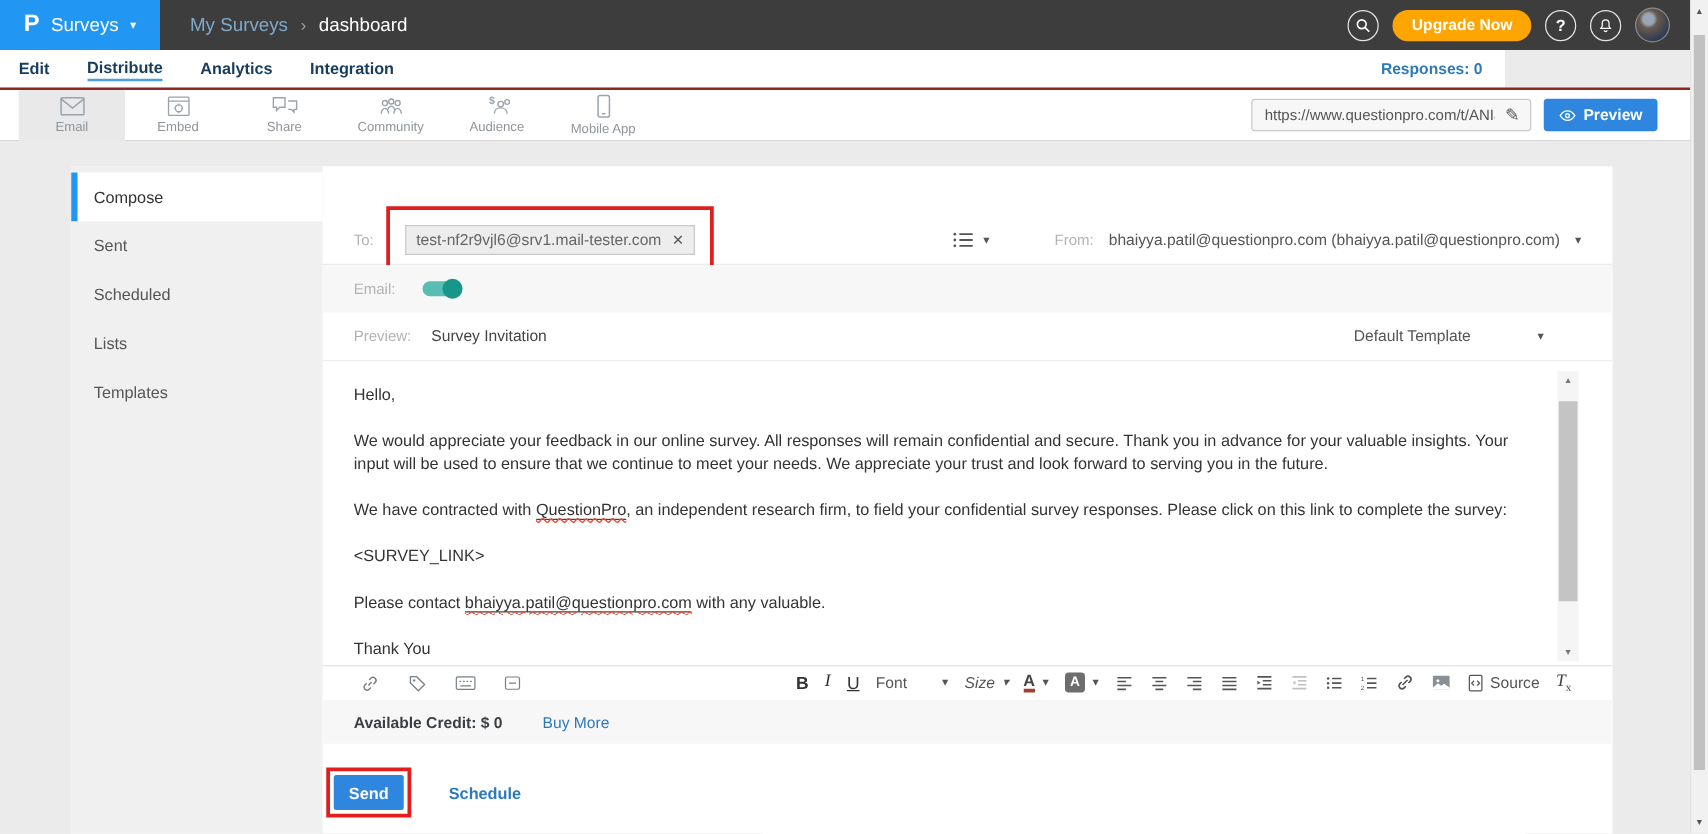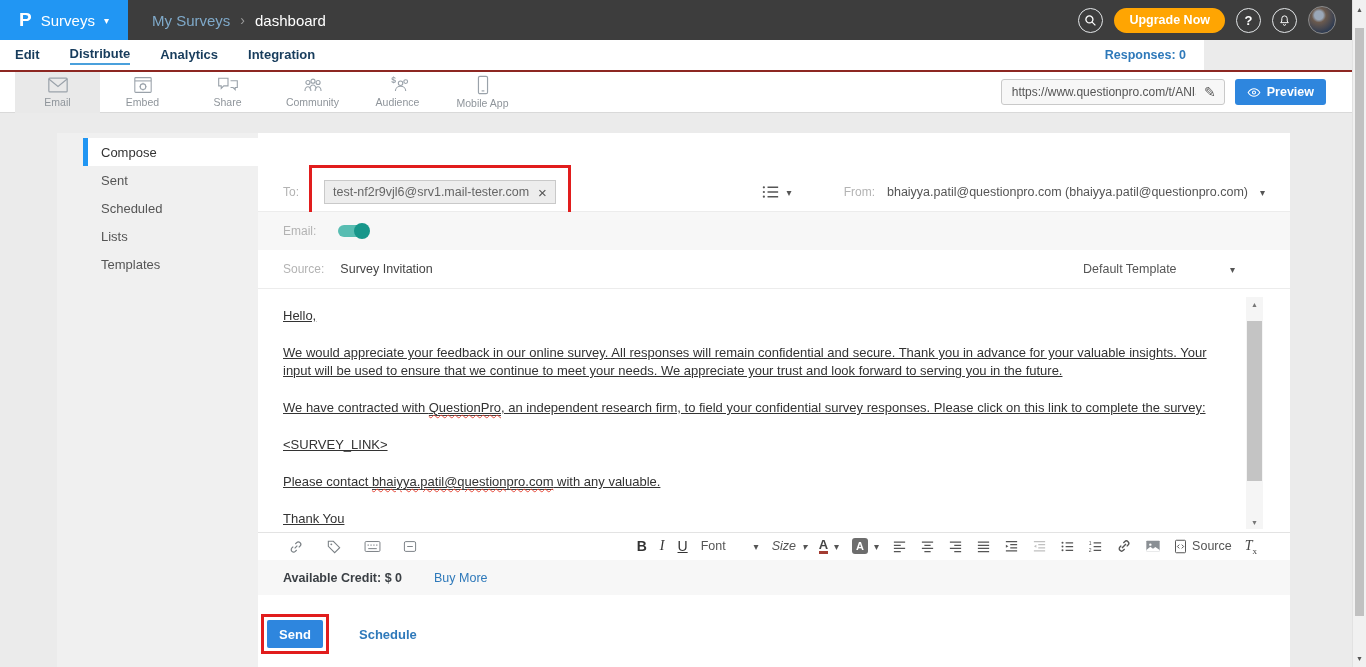--- a/index.html
+++ b/index.html
@@ -37,21 +37,21 @@
   .channel .lbl{color:#8f959b;}
   .url-wrap{margin-left:auto;display:flex;align-items:center;gap:10px;margin-right:26px;}
   .url-field{width:224px;height:26px;background:#f7f7f7;border:1px solid #c9c9c9;border-radius:3px;display:flex;align-items:center;padding:0 8px;box-sizing:border-box;gap:6px;}
   .url-field input{border:none;background:transparent;outline:none;flex:1;font-size:12px;color:#555;font-family:"Liberation Sans",sans-serif;}
   .pencil{color:#555;font-size:14px;cursor:pointer;}
   .preview-btn{height:26px;padding:0 12px;background:#2e86de;border-radius:3px;color:#fff;font-size:12.5px;font-weight:bold;display:flex;align-items:center;gap:6px;cursor:pointer;}
 
   
   .card{position:absolute;left:57px;top:133px;width:1233px;height:534px;background:#fff;}
   .side{position:absolute;left:0;top:0;width:201px;height:100%;background:#f0f0f0;padding-top:5px;box-sizing:border-box;}
-  .side-item{height:28px;display:flex;align-items:center;padding-left:18px;font-size:13px;color:#555;cursor:pointer;margin-left:26px;}
+  .side-item{height:39px;display:flex;align-items:center;padding-left:18px;font-size:13px;color:#555;cursor:pointer;}
   .side-item.active{background:#fff;border-left:5px solid #2196f3;padding-left:13px;color:#333;}
   .content{position:absolute;left:201px;top:0;right:0;height:100%;}
 
   .muted{color:#b3b3b3;font-size:12px;}
   .row-to{position:absolute;top:40px;left:0;right:0;height:39px;border-bottom:1px solid #ececec;display:flex;align-items:center;padding:0 25px;box-sizing:border-box;}
   .chip-annot{border:3px solid #e11d1d;padding:12px;margin-left:10px;}
   .chip{background:#ededed;border:1px solid #c9c9c9;height:24px;display:flex;align-items:center;gap:9px;padding:0 8px;font-size:12.5px;color:#666;box-sizing:border-box;cursor:default;}
   .chip .x{color:#555;font-size:15px;cursor:pointer;line-height:1;}
   .listsel{display:flex;align-items:center;gap:8px;color:#555;cursor:pointer;margin-right:52px;}
   .from-group{display:flex;align-items:center;gap:12px;}
@@ -60,21 +60,21 @@
 
   .row-email{position:absolute;top:79px;left:0;right:0;height:38px;background:#f7f7f7;display:flex;align-items:center;padding:0 25px;box-sizing:border-box;}
   .toggle{position:relative;width:30px;height:12px;border-radius:6px;background:#58bdb2;margin-left:22px;cursor:pointer;}
   .toggle .knob{position:absolute;right:-2px;top:-2px;width:16px;height:16px;border-radius:50%;background:#17968a;}
 
   .row-subject{position:absolute;top:117px;left:0;right:0;height:39px;border-bottom:1px solid #ececec;display:flex;align-items:center;padding:0 25px;box-sizing:border-box;}
   .subject-val{margin-left:16px;color:#444;font-size:12.5px;}
   .template-group{margin-left:auto;margin-right:30px;width:152px;display:flex;align-items:center;justify-content:space-between;cursor:pointer;}
   .template-val{color:#555;font-size:12.5px;}
 
-  .body-area{position:absolute;top:156px;left:0;right:10px;height:243px;padding:18px 60px 0 25px;box-sizing:border-box;font-size:13px;color:#333;line-height:18px;overflow:hidden;cursor:text;text-decoration:underline;}
+  .body-area{position:absolute;top:156px;left:0;right:10px;height:243px;padding:18px 60px 0 25px;box-sizing:border-box;font-size:13px;color:#333;line-height:18px;overflow:hidden;cursor:text;}
   .body-area p{margin:0 0 19px 0;}
   .body-link{border-bottom:1px solid #444;text-decoration:underline wavy #e74c3c 1px;text-underline-offset:2px;}
   .tscroll{position:absolute;top:164px;right:27px;width:17px;height:232px;background:#f5f5f5;cursor:pointer;}
   .tscroll .arr{height:14px;display:flex;align-items:center;justify-content:center;font-size:7px;color:#777;}
   .tscroll .arr.dn{position:absolute;bottom:0;left:0;right:0;}
   .tscroll .thumb{position:absolute;top:24px;left:1px;width:15px;height:160px;background:#c4c4c4;}
 
   .editor-bar{position:absolute;top:399px;left:0;right:0;height:28px;border-top:1px solid #e3e3e3;display:flex;align-items:center;padding:0 33px 0 30px;box-sizing:border-box;color:#7a8085;}
   .eb-left{display:flex;align-items:center;gap:22px;}
   .eb-right{margin-left:auto;display:flex;align-items:center;gap:13px;color:#555;}
@@ -275,21 +275,21 @@
       </div>
 
       <div class="row-email">
         <span class="muted">Email:</span>
         <span class="toggle">
             <span class="knob"></span>
           </span>
       </div>
 
       <div class="row-subject">
-        <span class="muted">Source:</span>
+        <span class="muted">Preview:</span>
         <span class="subject-val">Survey Invitation</span>
         <span class="template-group">
           <span class="template-val">Default Template</span>
           <span class="dd-caret">▾</span>
         </span>
       </div>
 
       <div class="body-area">
         <p>Hello,</p>
         <p>We would appreciate your feedback in our online survey. All responses will remain confidential and secure. Thank you in advance for your valuable insights. Your input will be used to ensure that we continue to meet your needs. We appreciate your trust and look forward to serving you in the future.</p>

